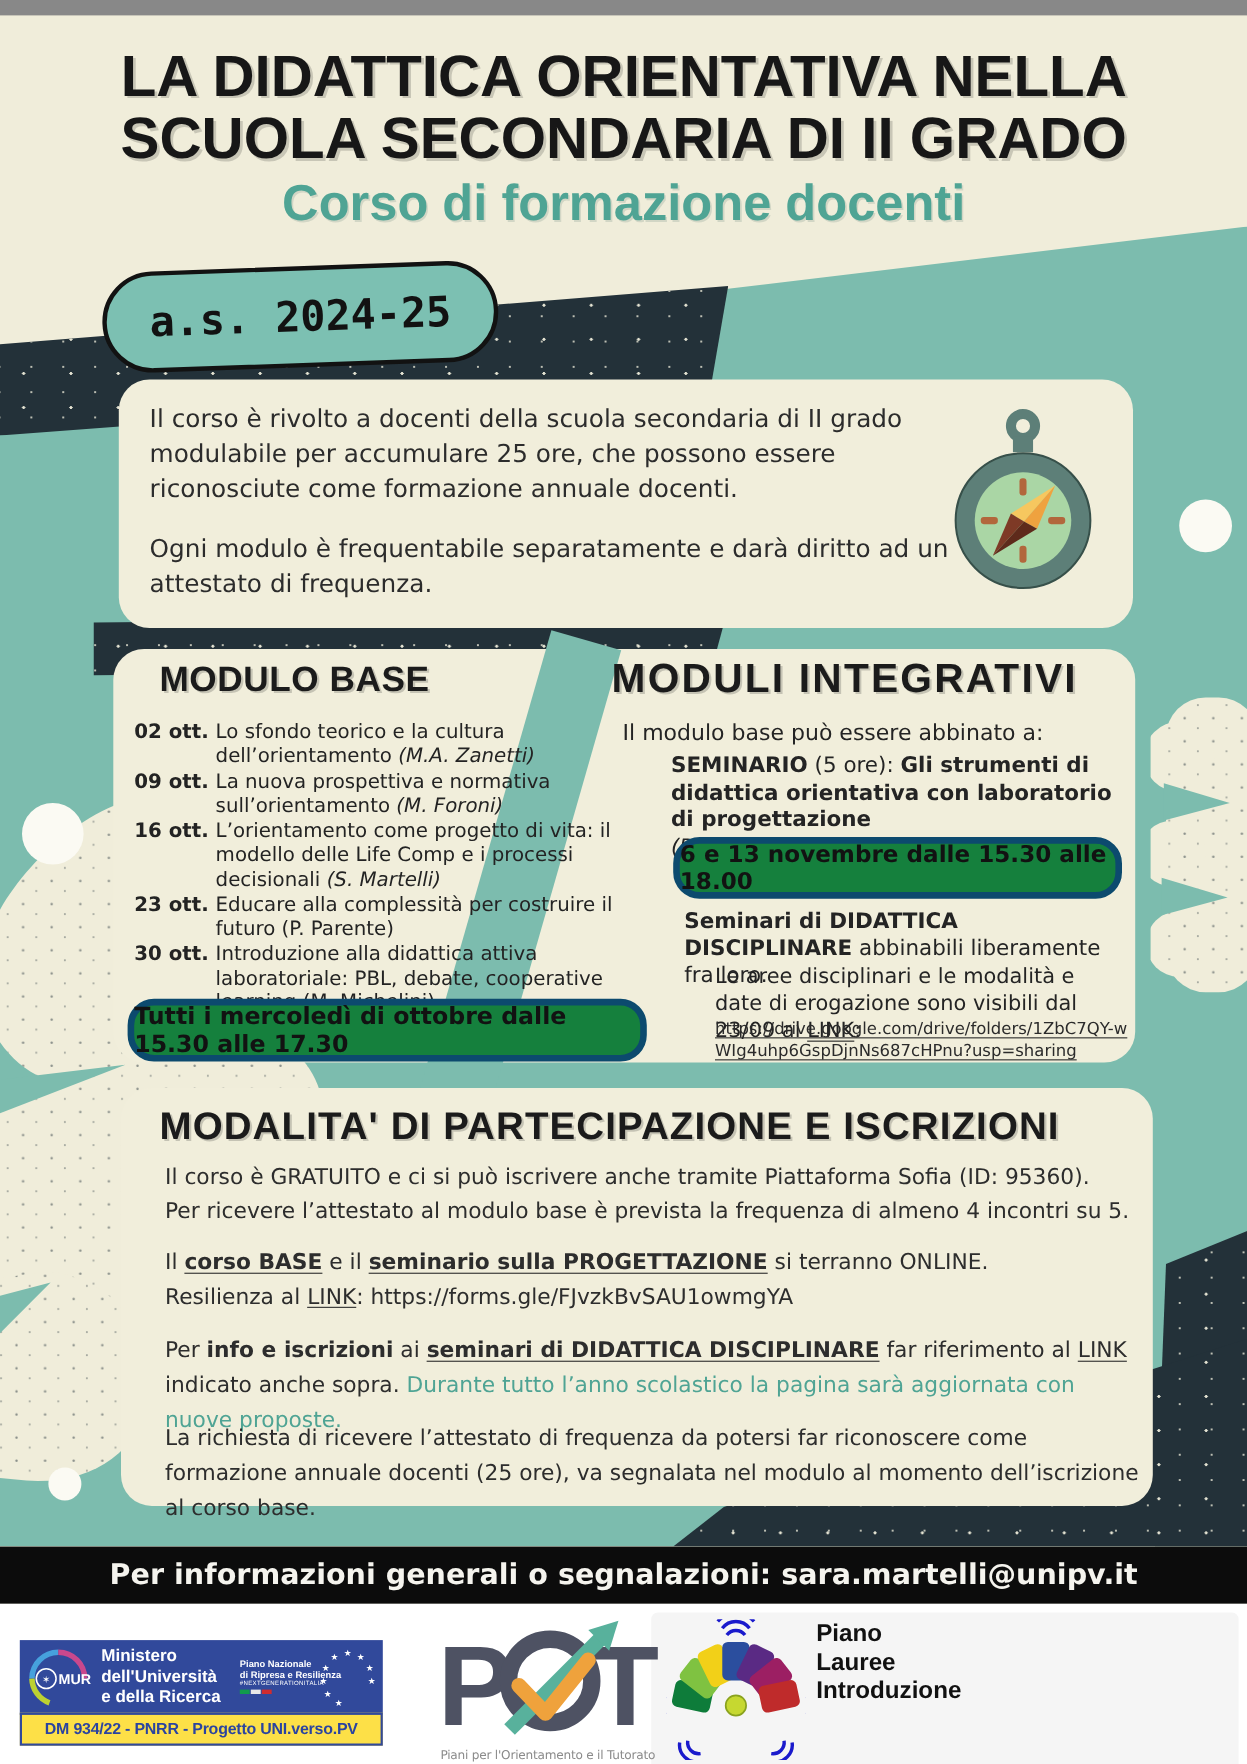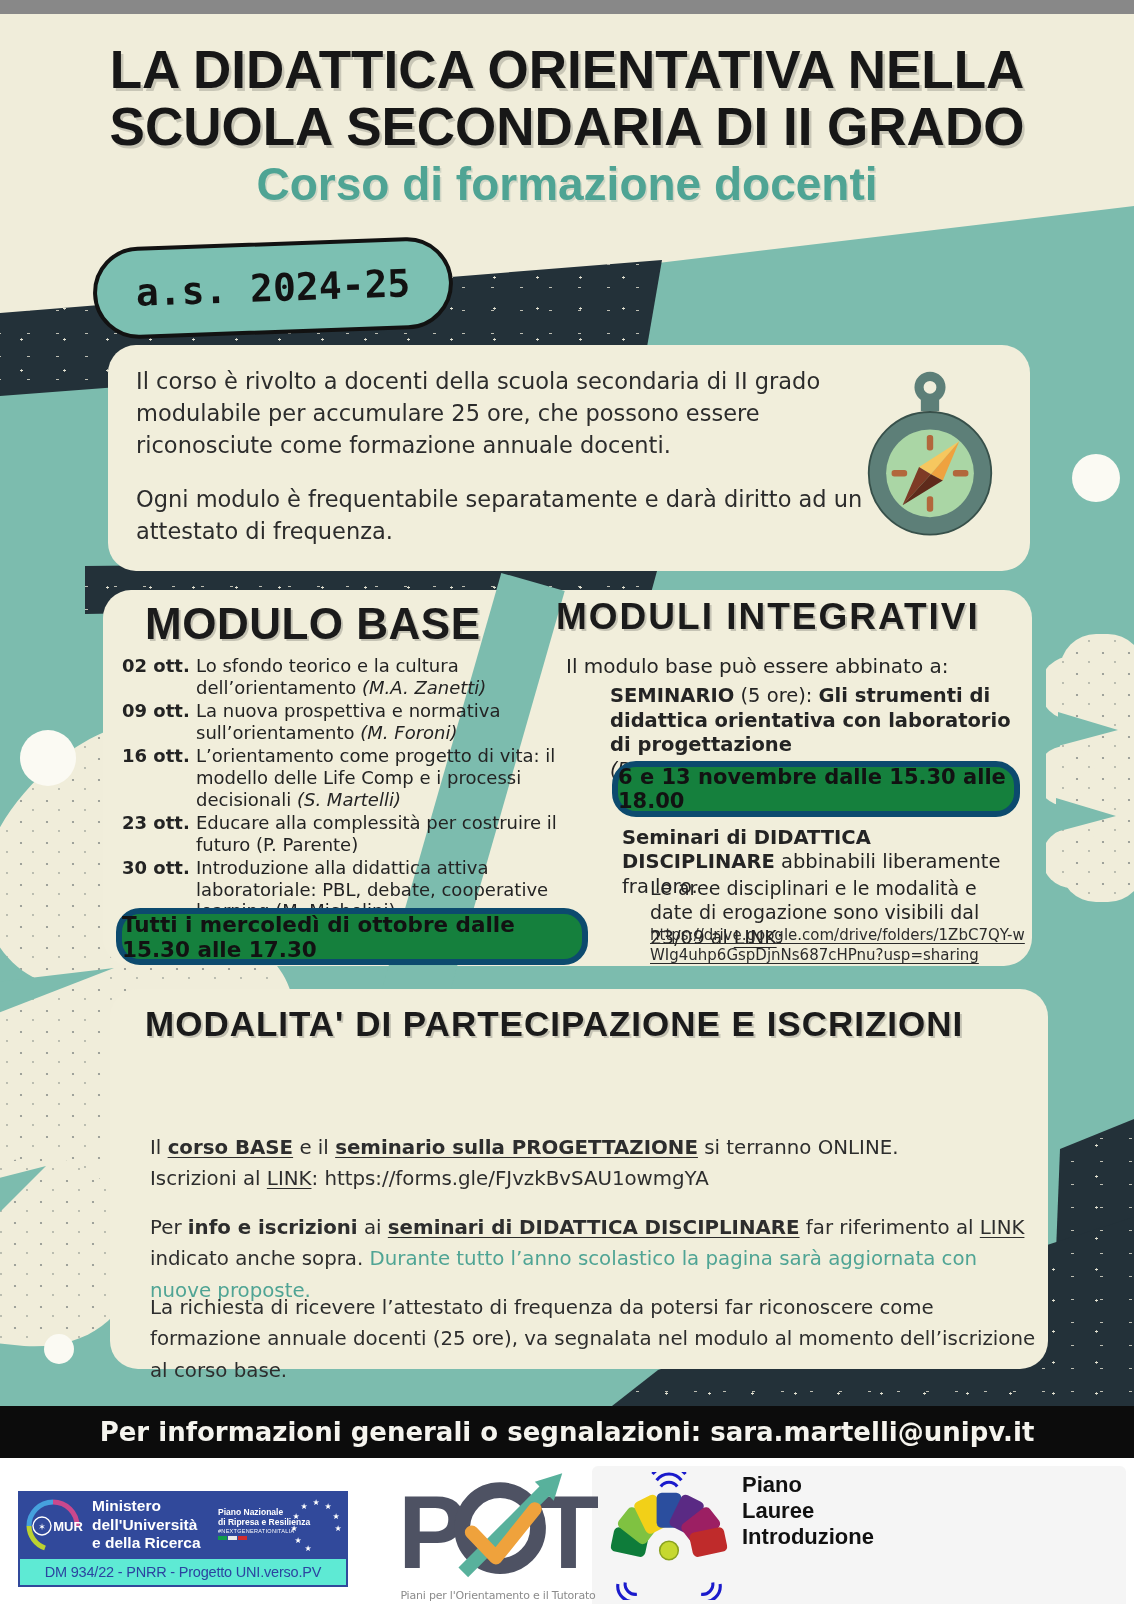--- a/index.html
+++ b/index.html
@@ -34,21 +34,21 @@
   
   .card{background:#f1eedb;border-radius:28px;}
   .intro-card{left:108px;top:331px;width:922px;height:226px;}
   .intro-text{left:136px;top:352px;width:740px;font-size:22.5px;line-height:1.42;color:#2c2c2c;}
   .intro-text p{margin:0 0 22px 0;}
   .cards-rect{left:103px;top:576px;width:929px;height:376px;}
   .gap-bar{left:500px;top:568px;width:66px;height:452px;background:#7cbcae;
            transform:rotate(16deg);transform-origin:top center;}
   .h-display{font-family:"Liberation Sans",sans-serif;font-weight:bold;color:#1b1b1b;
              text-shadow:2px 2px 0 rgba(27,27,27,0.2);}
-  .mb-heading{left:145px;top:585px;font-size:44px;letter-spacing:0.5px;}
+  .mb-heading{left:145px;top:585px;font-size:32px;letter-spacing:0.5px;}
   .mb-list{left:118px;top:641px;width:460px;font-size:18px;line-height:1.22;color:#232323;}
   .mb-item{position:relative;padding-left:78px;margin-bottom:1px;}
   .mb-date{position:absolute;left:4px;top:0;font-weight:bold;}
   .pill{position:absolute;background:#15803d;border:6px solid #0c4a6e;border-radius:24px;
         display:flex;align-items:center;justify-content:center;font-weight:bold;color:#121212;
         font-size:21.5px;font-family:"DejaVu Sans",sans-serif;}
   .mi-heading{left:556px;top:582px;font-size:37px;letter-spacing:2px;}
   .mi-intro{left:566px;top:640px;width:430px;font-size:20px;color:#242424;}
   .mi-seminar{left:610px;top:670px;width:410px;font-size:19.5px;line-height:1.26;color:#242424;}
   .mi-disc{left:622px;top:812px;width:402px;font-size:19.5px;line-height:1.25;color:#242424;}
@@ -63,23 +63,23 @@
   .u{text-decoration:underline;text-underline-offset:3px;}
   .teal{color:#4fa494;}
   
   .footer-band{left:0;top:1392px;width:1134px;height:52px;background:#0c0c0c;display:flex;
                align-items:center;justify-content:center;color:#f5f4ee;font-weight:bold;font-size:26px;}
   .logo-strip{left:0;top:1444px;width:1134px;height:160px;background:#ffffff;}
   .logo-grey-bg{left:592px;top:1452px;width:534px;height:146px;background:#f5f5f5;border-radius:6px;}
   
   .mur{left:18px;top:1477px;width:330px;height:96px;}
   .mur-blue{position:absolute;left:0;top:0;width:330px;height:68px;background:#31499b;}
-  .mur-banner{position:absolute;left:0;top:66px;width:326px;height:26px;background:#5eead4;border:2px solid #31499b;
+  .mur-banner{position:absolute;left:0;top:66px;width:326px;height:26px;background:#fde047;border:2px solid #31499b;
               display:flex;align-items:center;justify-content:center;color:#2b44a0;
-              font-family:"Liberation Sans",sans-serif;font-weight:normal;font-size:14.5px;letter-spacing:-0.2px;}
+              font-family:"Liberation Sans",sans-serif;font-weight:bold;font-size:14.5px;letter-spacing:-0.2px;}
   .mur-ministry{position:absolute;left:74px;top:6px;color:#fff;font-family:"Liberation Sans",sans-serif;
                 font-weight:bold;font-size:15.5px;line-height:1.2;}
   .mur-pnrr{position:absolute;left:200px;top:16px;color:#fff;font-family:"Liberation Sans",sans-serif;}
   .mur-pnrr .l1{font-weight:bold;font-size:8.5px;line-height:1.2;}
   .mur-pnrr .l2{font-size:5.5px;letter-spacing:0.3px;margin-top:1px;}
   .flagbar{display:flex;gap:1px;margin-top:2px;}
   .flagbar span{display:block;width:9px;height:4px;}
   
   .pot{left:388px;top:1452px;width:220px;height:142px;text-align:center;}
   .pot-tag{position:absolute;left:0;top:123px;width:220px;font-size:11px;color:#8b8b8b;letter-spacing:-0.2px;text-align:center;}
@@ -184,21 +184,22 @@
   <div class="abs h-display mi-heading">MODULI INTEGRATIVI</div>
   <div class="abs mi-intro">Il modulo base può essere abbinato a:</div>
   <div class="abs mi-seminar"><span class="b">SEMINARIO</span><span> (5 ore): </span><span class="b">Gli strumenti di didattica orientativa con laboratorio di progettazione</span><br><span class="i">(P.R. Ferrari &amp; E.D. Vicini)</span></div>
   <div class="pill" style="left:612px;top:747px;width:396px;height:44px;font-size:21px;">6 e 13 novembre dalle 15.30 alle 18.00</div>
   <div class="abs mi-disc"><span class="b">Seminari di DIDATTICA DISCIPLINARE</span><span> abbinabili liberamente fra loro.</span></div>
   <div class="abs mi-aree"><span>Le aree disciplinari e le modalità e date di erogazione sono visibili dal 23/09 al </span><span class="u">LINK</span><span>:</span></div>
   <div class="abs mi-link">https://drive.google.com/drive/folders/1ZbC7QY-wWIg4uhp6GspDjnNs687cHPnu?usp=sharing</div>
 
   <div class="abs card mod-card"></div>
   <div class="abs h-display mod-heading">MODALITA' DI PARTECIPAZIONE E ISCRIZIONI</div>
-  <div class="abs mod-p" style="top:1118px;"><span>Il </span><span class="b u">corso BASE</span><span> e il </span><span class="b u">seminario sulla PROGETTAZIONE</span><span> si terranno ONLINE.</span><br><span>Iscrizioni al </span><span class="u">LINK</span><span>: https://forms.gle/FJvzkBvSAU1owmgYA</span></div>
+  <div class="abs mod-p" style="top:1040px;"><span>Il corso è GRATUITO e ci si può iscrivere anche tramite Piattaforma Sofia (ID: 95360).</span><br><span>Per ricevere l’attestato al modulo base è prevista la frequenza di almeno 4 incontri su 5.</span></div>
+  <div class="abs mod-p" style="top:1118px;"><span>Il </span><span class="b u">corso BASE</span><span> e il </span><span class="b u">seminario sulla PROGETTAZIONE</span><span> si terranno ONLINE.</span><br><span>Resilienza al </span><span class="u">LINK</span><span>: https://forms.gle/FJvzkBvSAU1owmgYA</span></div>
   <div class="abs mod-p" style="top:1198px;"><span>Per </span><span class="b">info e iscrizioni</span><span> ai </span><span class="b u">seminari di DIDATTICA DISCIPLINARE</span><span> far riferimento al </span><span class="u">LINK</span><span> indicato anche sopra. </span><span class="teal">Durante tutto l’anno scolastico la pagina sarà aggiornata con nuove proposte.</span></div>
   <div class="abs mod-p" style="top:1278px;"><span>La richiesta di ricevere l’attestato di frequenza da potersi far riconoscere come formazione annuale docenti (25 ore), va segnalata nel modulo al momento dell’iscrizione al corso base.</span></div>
 
   <div class="abs footer-band">
     <span>Per informazioni generali o segnalazioni: sara.martelli@unipv.it</span>
   </div>
 
   <div class="abs logo-strip"></div>
   <div class="abs logo-grey-bg"></div>
 

